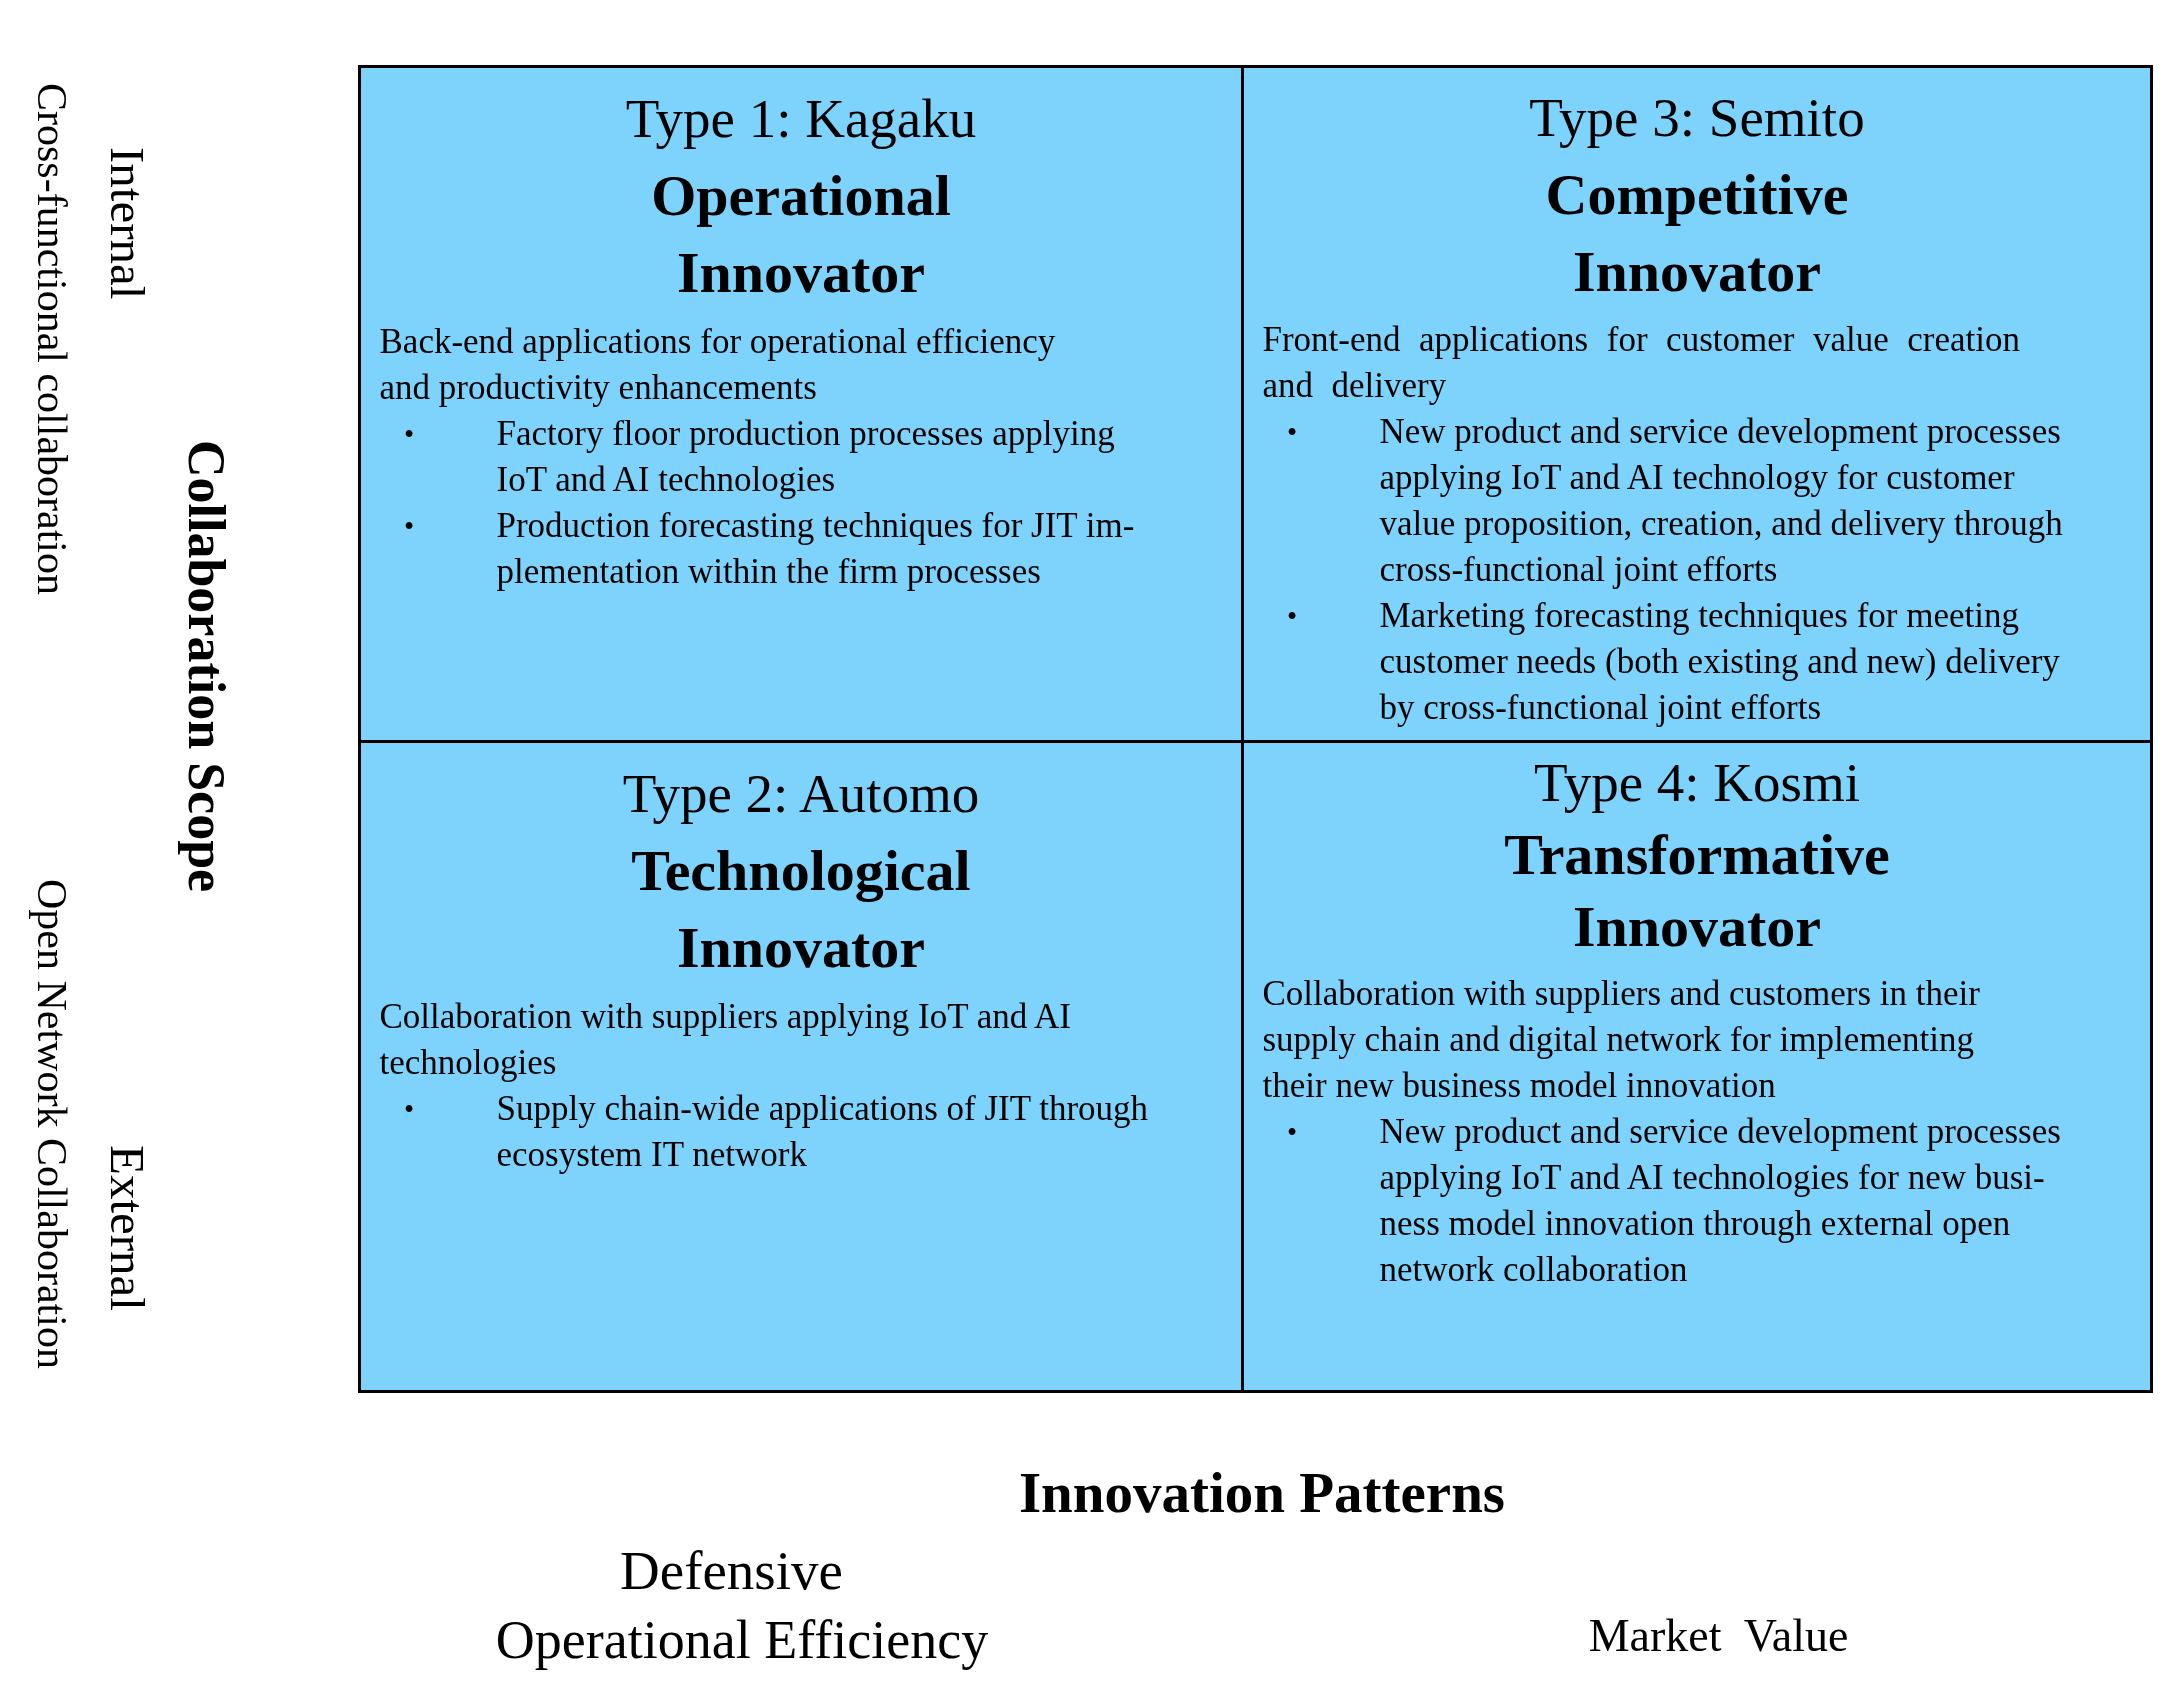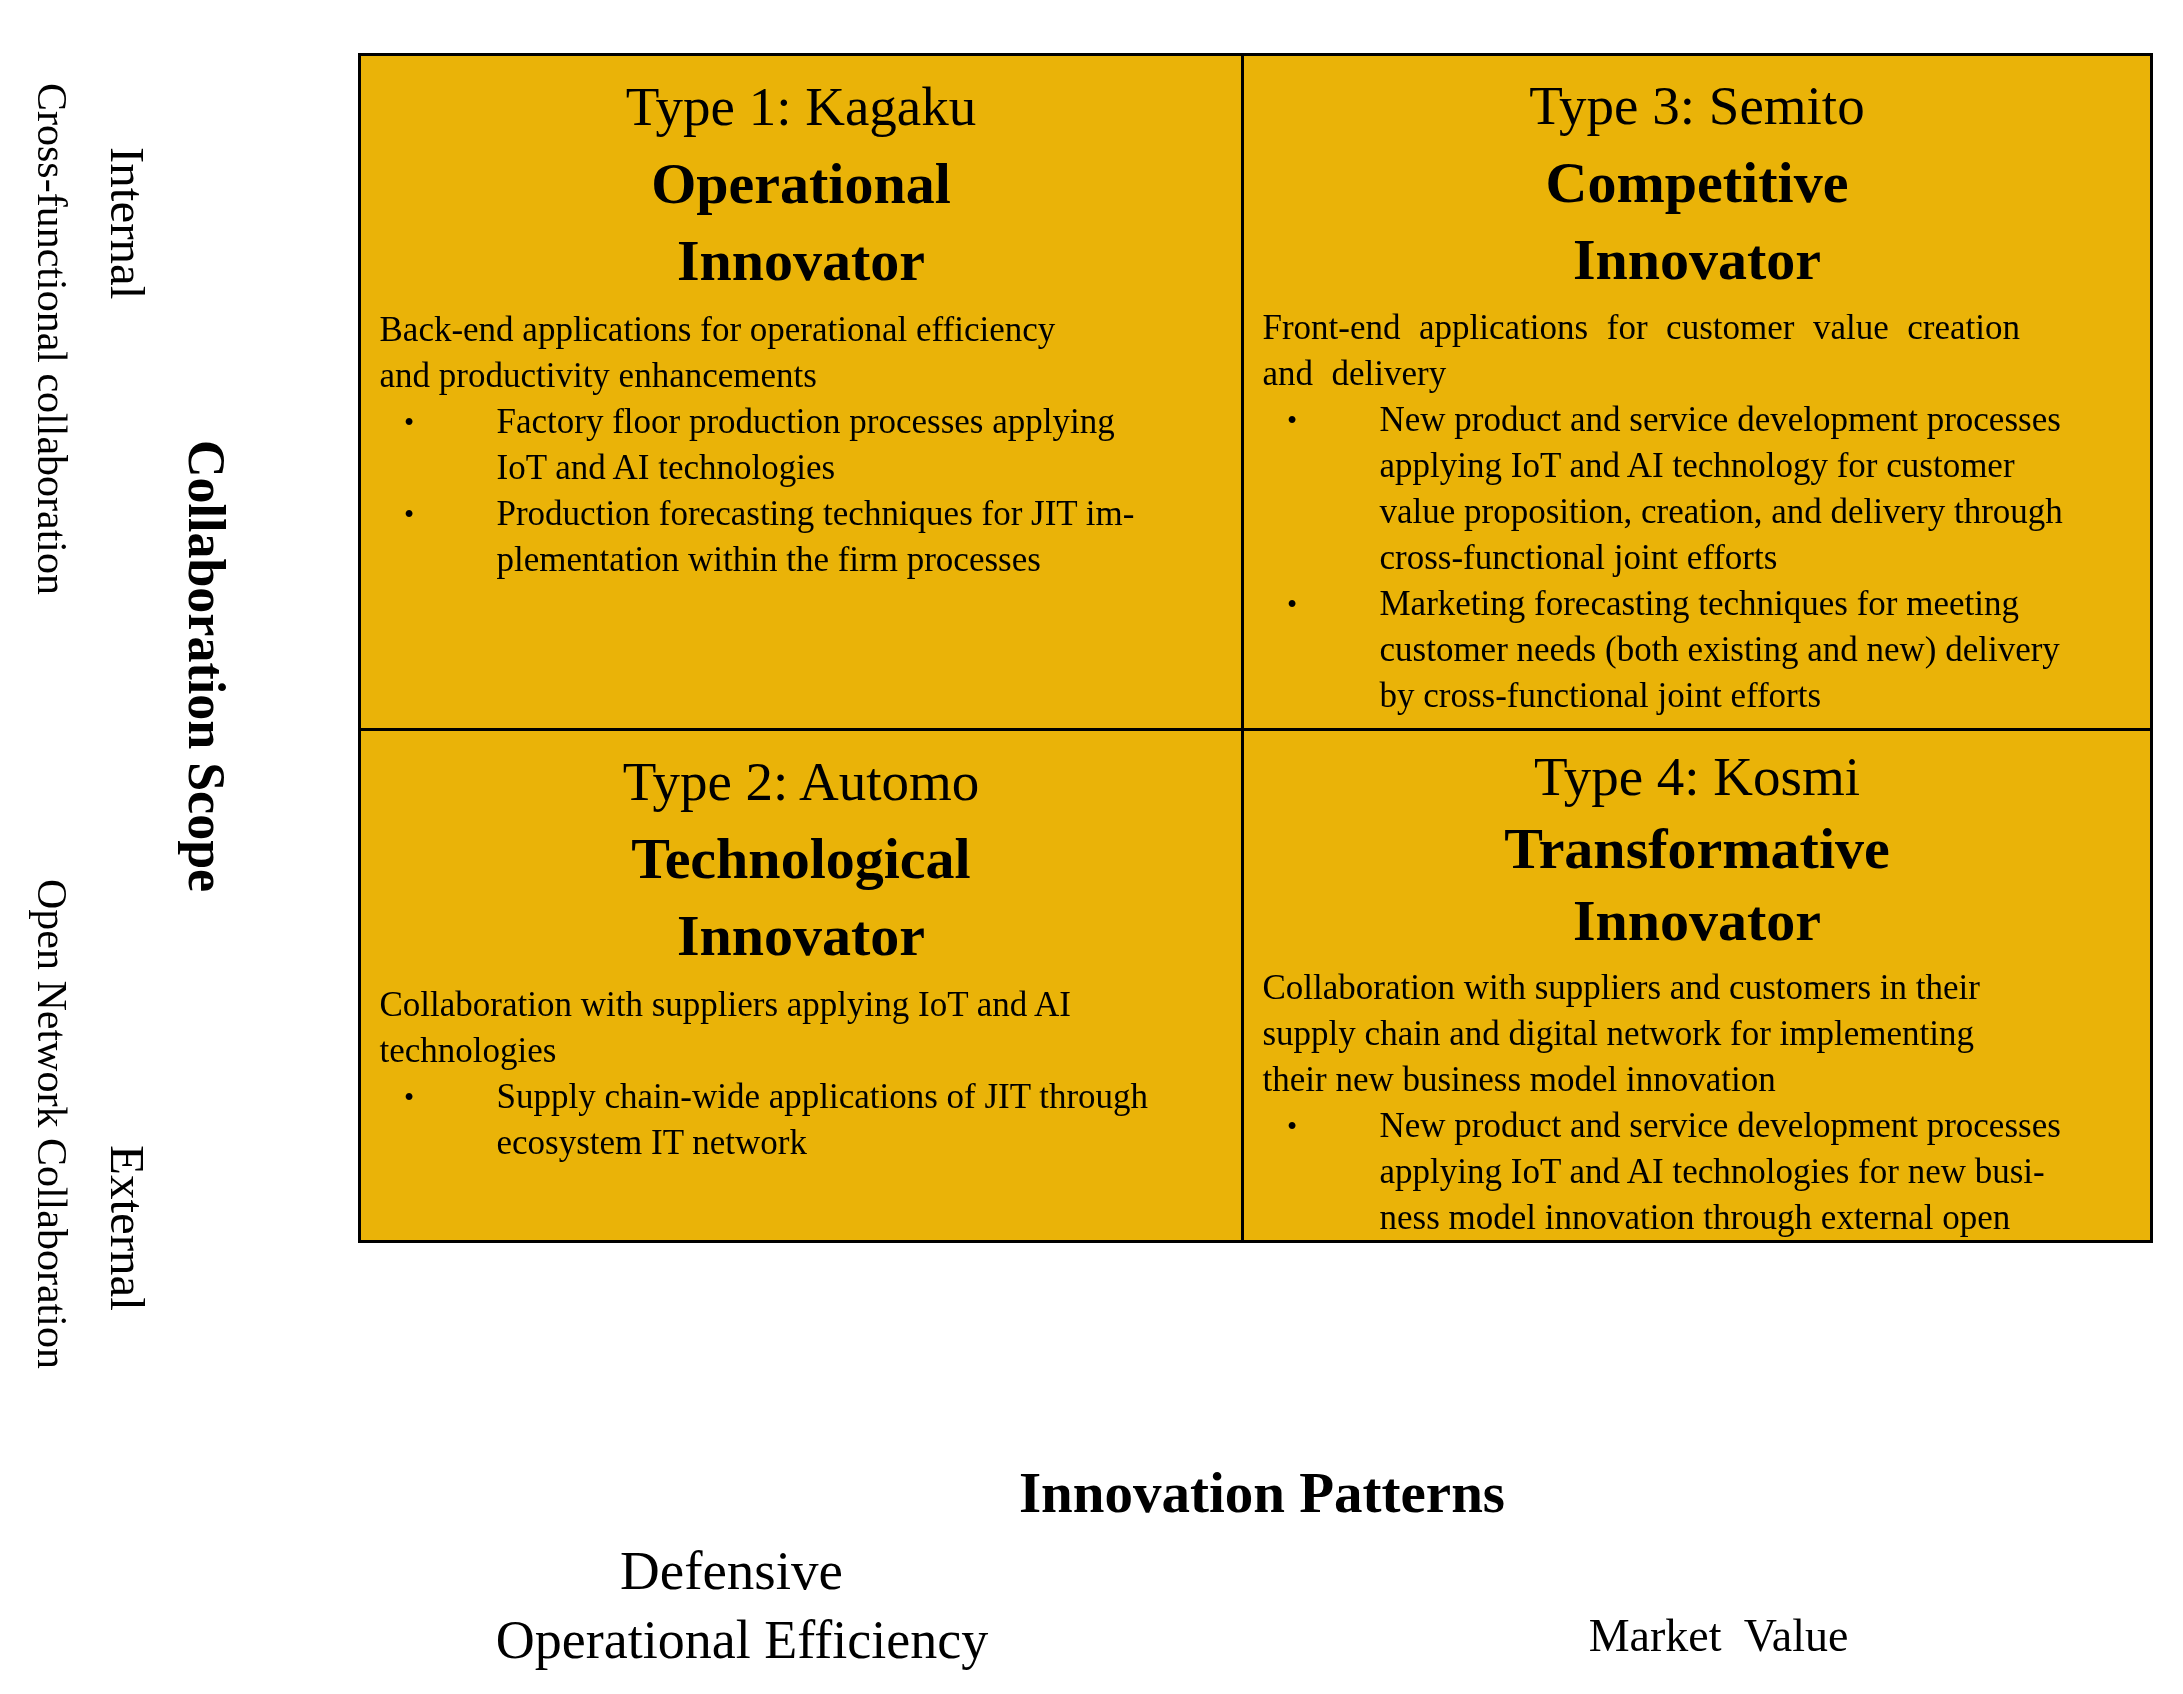--- a/index.html
+++ b/index.html
@@ -30,39 +30,39 @@
   .vl-cross    { left: 26px;  top: 20px;   width: 51px; height: 639px; font-size: 42px; }
   .vl-internal { left: 97px; top: 108px;  width: 60px; height: 231px; font-size: 49px; }
   .vl-scope    { left: 175px; top: 435px;  width: 63px; height: 462px; font-size: 52px; font-weight: bold; }
   .vl-open     { left: 26px;  top: 808px; width: 51px; height: 631px; font-size: 42px; }
   .vl-external { left: 97px; top: 1112px; width: 60px; height: 231px; font-size: 49px; }
 
   
   .grid {
     position: absolute;
     left: 358px;
-    top: 53px;
+    top: 65px;
     width: 1795px;
-    height: 1190px;
+    height: 1328px;
     border: 3.8px solid #000000;
     box-sizing: border-box;
     display: grid;
     grid-template-columns: 883px 1fr;
     grid-template-rows: 675px 1fr;
-    background: #eab308;
+    background: #7dd3fc;
   }
   .cell {
     box-sizing: border-box;
     padding: 12.3px 18.5px 0 18.5px;
     overflow: hidden;
   }
   .cell.border-r { border-right: 3.8px solid #000000; }
   .cell.border-b { border-bottom: 3.8px solid #000000; }
   .cell.pad-tr { padding-top: 10.8px; }
-  .cell.tight { padding-top: 10px; }
+  .cell.tight { padding-top: 4px; }
 
   .q-title {
     font-size: 55px;
     line-height: 77px;
     text-align: center;
     white-space: pre-line;
   }
   .q-sub {
     font-size: 58px;
     font-weight: bold;

